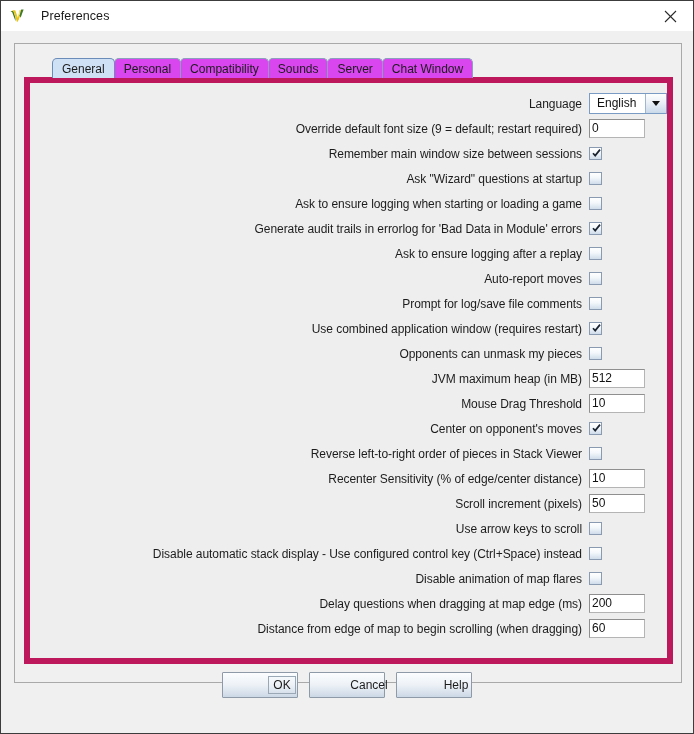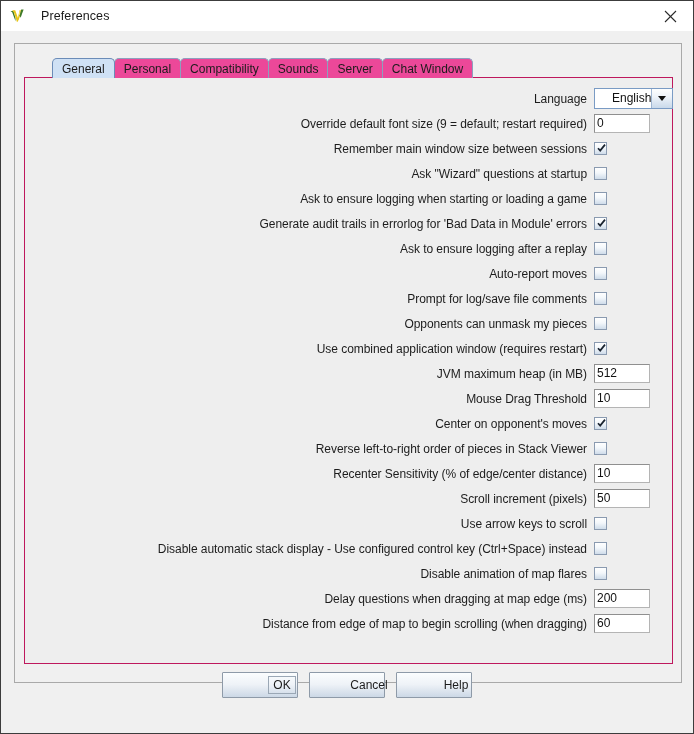--- a/index.html
+++ b/index.html
@@ -89,42 +89,42 @@
     padding-left: 28px;
   }
   .tab {
     position: relative;
     height: 20px;
     line-height: 20px;
     padding: 0 9px 0 9px;
     box-sizing: border-box;
     font-size: 12px;
     color: #1c1c1c;
-    background: #ec4899;
+    background: #d946ef;
     border: 1px solid #8ca0be;
     border-bottom: none;
     border-radius: 5px 5px 0 0;
     margin-right: -1px;
     cursor: default;
     white-space: nowrap;
   }
   .tab.active {
     background: #cfe1f5;
     border-color: #6b8cb8;
     z-index: 3;
   }
   
   .tabpane {
     position: absolute;
     left: 9px;
     top: 33px;
     width: 649px;
     height: 587px;
     box-sizing: border-box;
-    border: 1px solid #be185d;
+    border: 6px solid #be185d;
     background: #eeeeee;
   }
   .rows {
     position: absolute;
     left: 0;
     top: 8px;
     right: 0;
     display: flex;
     flex-direction: column;
   }
@@ -192,21 +192,21 @@
     border: 1px solid #7a9bc4;
     background: #fff;
     cursor: default;
     width: 81px;
   }
   .combo .value {
     flex: 1;
     background: #ffffff;
     font-size: 12px;
     line-height: 19px;
-    padding-left: 17px;
+    padding-left: 7px;
     color: #111;
     white-space: nowrap;
     overflow: hidden;
   }
   .combo .arrowbox {
     width: 20px;
     flex: none;
     border-left: 1px solid #9fb6d2;
     background: linear-gradient(to bottom, #fdfefe 0%, #eef3f9 40%, #c9d9ea 100%);
     display: flex;
@@ -357,33 +357,33 @@
                 <div class="checkbox"></div>
               </div>
             </div>
             <div class="row">
               <div class="label">Prompt for log/save file comments</div>
               <div class="ctrl">
                 <div class="checkbox"></div>
               </div>
             </div>
             <div class="row">
-              <div class="label">Opponents can unmask my pieces</div>
-              <div class="ctrl">
-                <div class="checkbox"></div>
-              </div>
-            </div>
-            <div class="row">
               <div class="label">Use combined application window (requires restart)</div>
               <div class="ctrl">
                 <div class="checkbox">
                   <svg class="tick" viewBox="0 0 13 13">
                     <path d="M3 6.2 L5.2 8.6 L10 2.6" stroke="#1b2430" stroke-width="1.7" fill="none"></path>
                   </svg>
                 </div>
+              </div>
+            </div>
+            <div class="row">
+              <div class="label">Opponents can unmask my pieces</div>
+              <div class="ctrl">
+                <div class="checkbox"></div>
               </div>
             </div>
             <div class="row">
               <div class="label">JVM maximum heap (in MB)</div>
               <div class="ctrl">
                 <div class="textfield">512</div>
               </div>
             </div>
             <div class="row">
               <div class="label">Mouse Drag Threshold</div>

